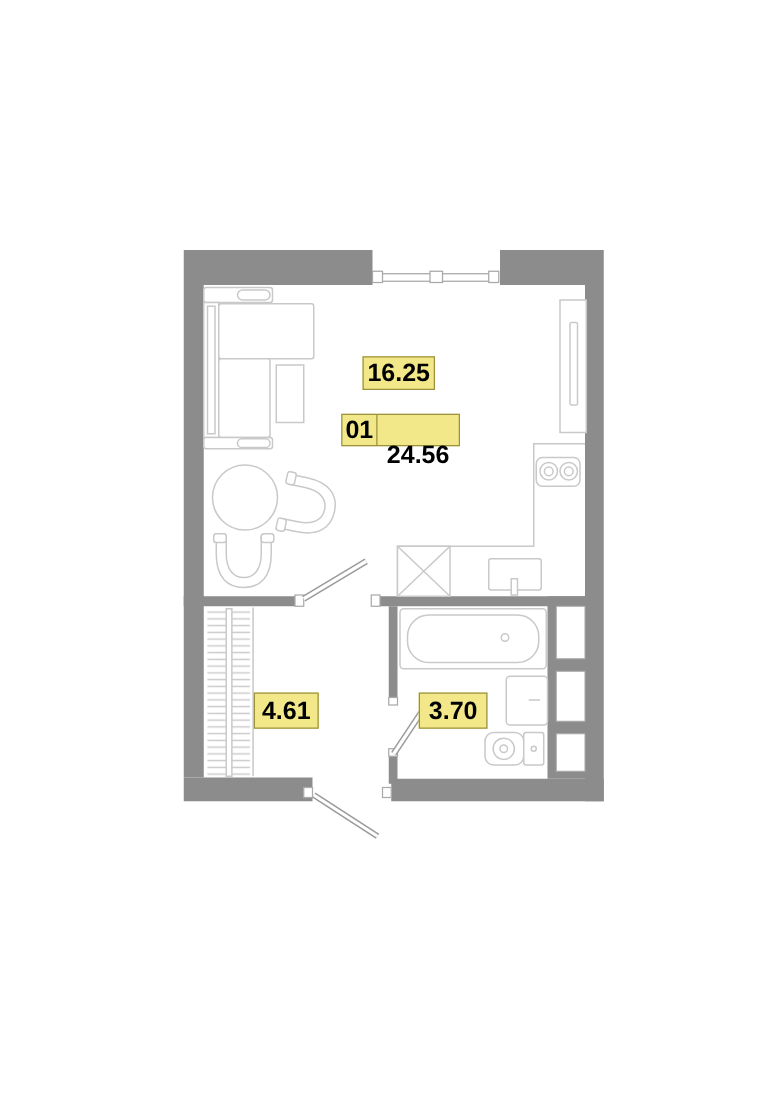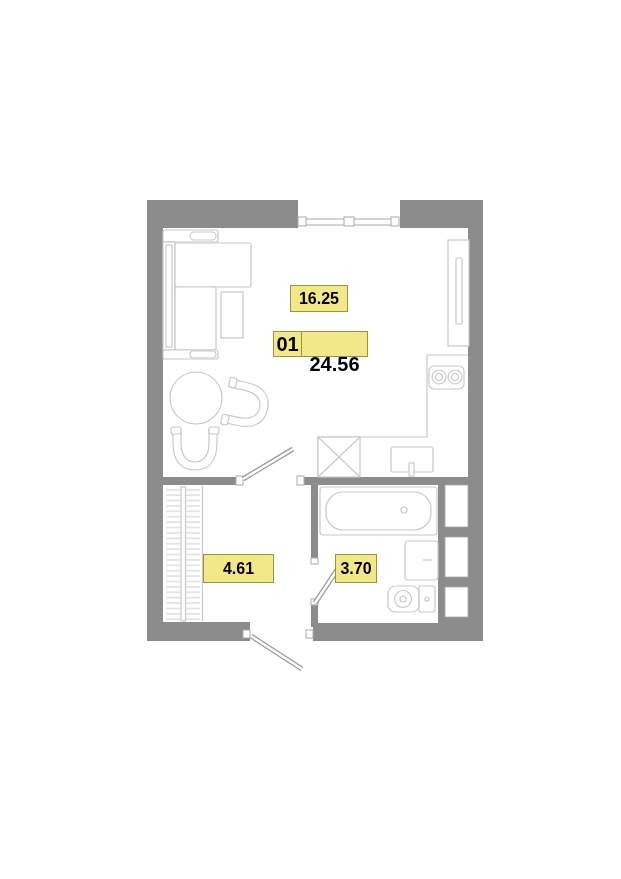--- a/index.html
+++ b/index.html
@@ -20,21 +20,21 @@
   .door-in{stroke:#ffffff;stroke-width:2.6;stroke-linecap:butt;}
   .niche{fill:#ffffff;stroke:#a8a8a8;stroke-width:0.8;}
   .winpart{fill:#ffffff;stroke:#a8a8a8;stroke-width:1;}
 
   .area-label{
     position:absolute;
     display:flex;align-items:center;justify-content:center;
     background:var(--label-bg,#f2e889);
     border:1px solid var(--label-border,#9b913f);
     color:var(--label-text,#000);
-    font-weight:700;font-size:16px;line-height:1;
+    font-weight:700;font-size:20px;line-height:1;
     box-sizing:border-box;
   }
   .unit-label{
     position:absolute;display:flex;
     background:var(--label-bg,#f2e889);
     border:1px solid var(--label-border,#9b913f);
     color:var(--label-text,#000);
     font-weight:700;font-size:20px;line-height:1;
     box-sizing:border-box;
   }
@@ -165,21 +165,21 @@
 
   <div class="area-label" style="left:290px;top:285px;width:58px;height:27px;">
     <span>16.25</span>
   </div>
 
   <div class="unit-label" style="left:273px;top:331px;width:95px;height:26px;">
     <div class="cell num">01</div>
     <div class="cell total">24.56</div>
   </div>
 
-  <div class="area-label" style="left:203px;top:554px;width:71px;height:29px;">
+  <div class="area-label" style="left:203px;top:554px;width:52px;height:29px;">
     <span>4.61</span>
   </div>
 
-  <div class="area-label" style="left:335px;top:554px;width:42px;height:29px;">
+  <div class="area-label" style="left:335px;top:554px;width:55px;height:29px;">
     <span>3.70</span>
   </div>
 
 </div>
 
 </body></html>

